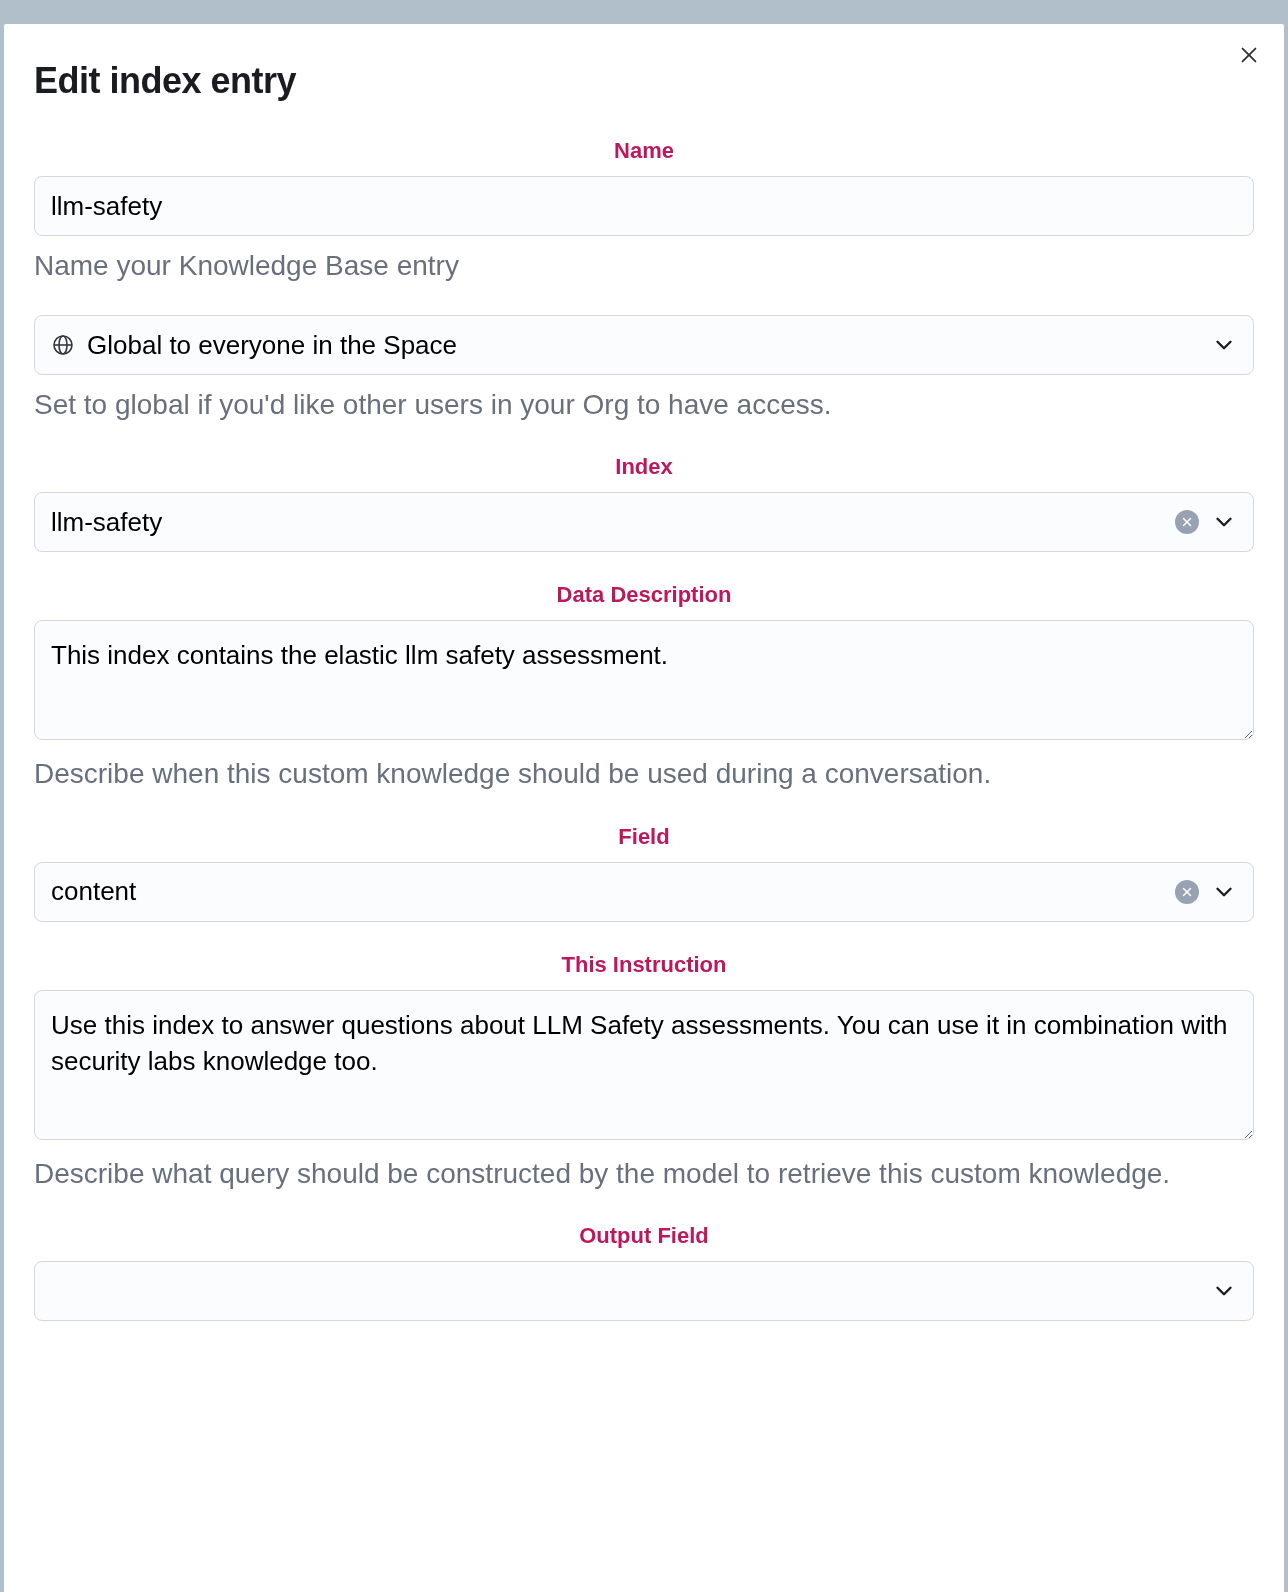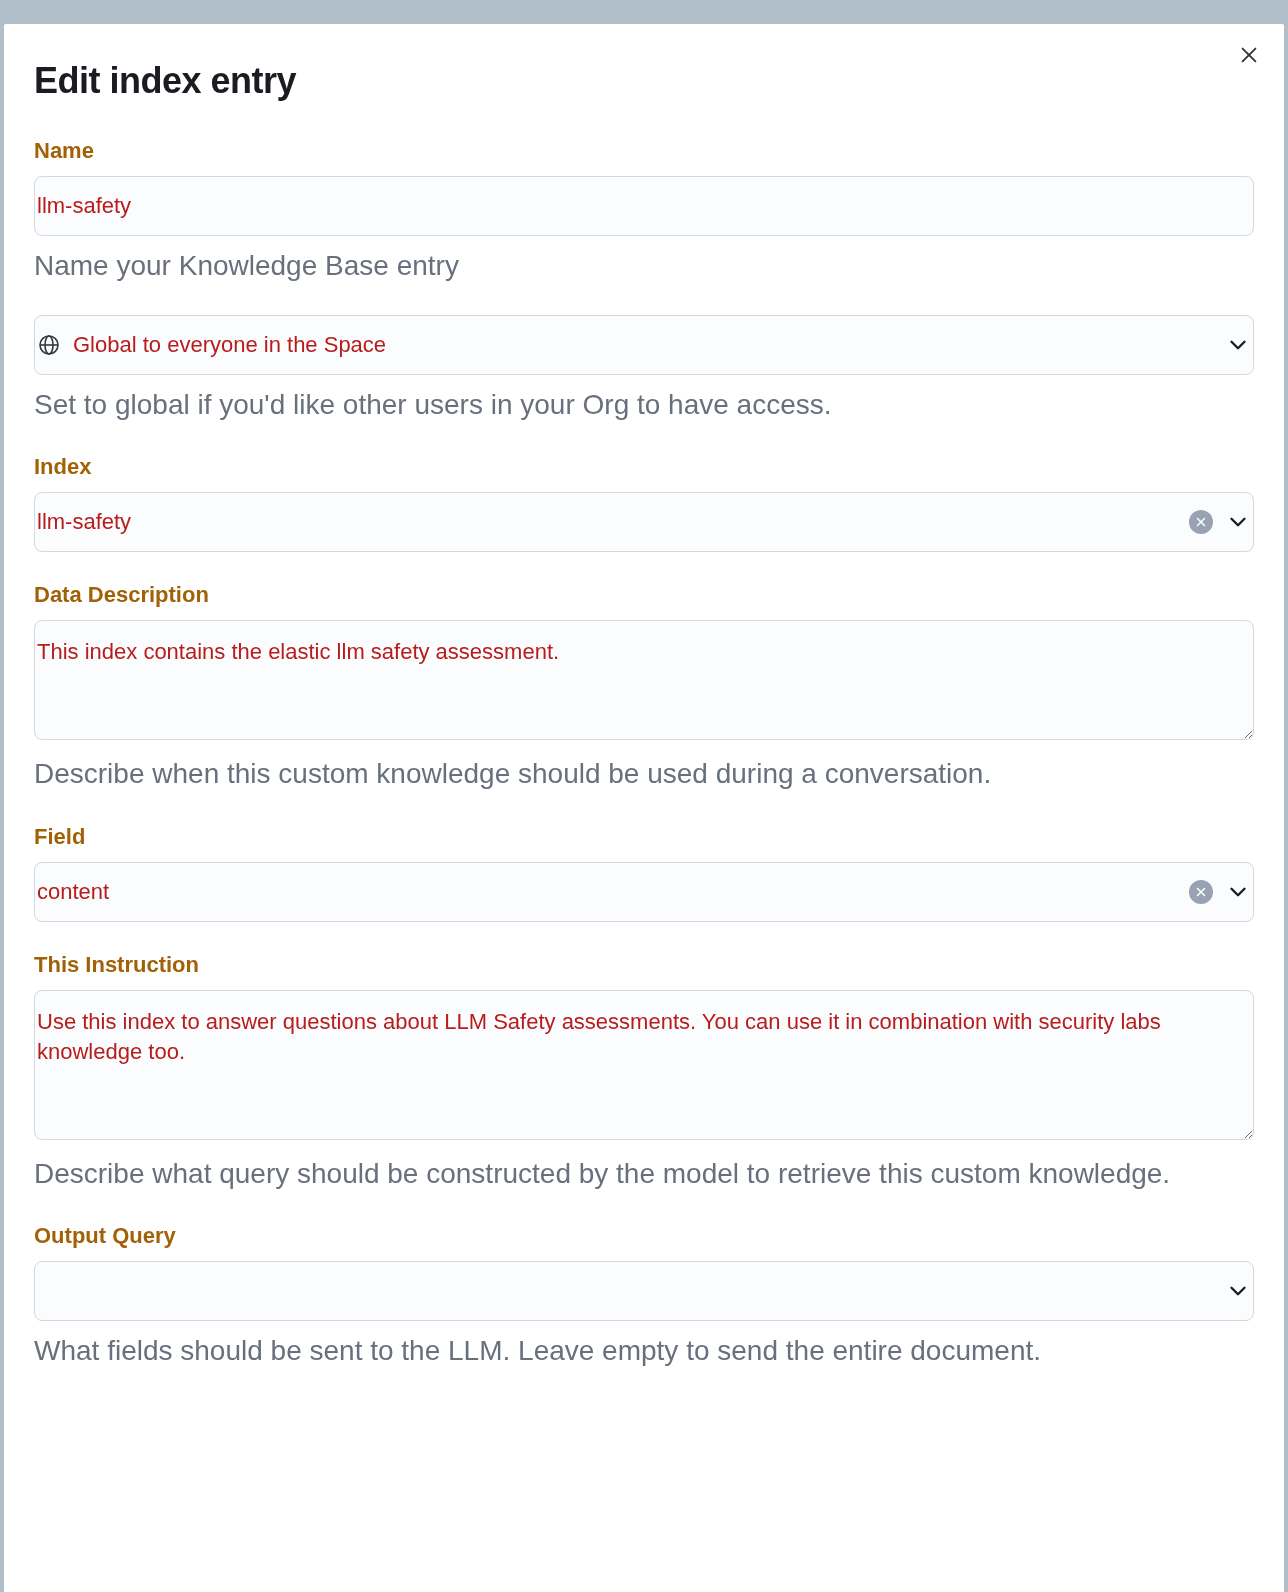--- a/index.html
+++ b/index.html
@@ -36,38 +36,39 @@
     font-size: 36px;
     font-weight: 700;
     color: #1a1c21;
     margin-bottom: 36px;
     letter-spacing: -0.5px;
   }
   .field-group { margin-bottom: 30px; }
   .field-label {
     font-size: 22px;
     font-weight: 700;
-    color: #a16207;
+    color: #be185d;
     margin-bottom: 12px;
     display: block;
+    text-align: center;
   }
   .help-text {
     font-size: 28px;
     color: #69707d;
     margin-top: 10px;
     line-height: 1.4;
   }
   .text-input, .select-box, .textarea-box, .combo-box {
     width: 100%;
     background: #fbfcfd;
     border: 1px solid #d3d8e0;
     border-radius: 8px;
-    font-size: 22px;
-    color: #b91c1c;
-    padding: 16px 2px;
+    font-size: 26px;
+    color: #000000;
+    padding: 16px 16px;
     font-family: inherit;
   }
   .text-input { height: 60px; }
   .select-box {
     height: 60px;
     display: flex;
     align-items: center;
     justify-content: space-between;
     cursor: pointer;
   }
@@ -178,25 +179,24 @@
     </div>
   </div>
 
   <div class="field-group">
     <label class="field-label">This Instruction</label>
     <textarea class="textarea-box textarea-tall" style="">Use this index to answer questions about LLM Safety assessments. You can use it in combination with security labs knowledge too.</textarea>
     <div class="help-text">Describe what query should be constructed by the model to retrieve this custom knowledge.</div>
   </div>
 
   <div class="field-group">
-    <label class="field-label">Output Query</label>
+    <label class="field-label">Output Field</label>
     <div class="combo-box">
       <span></span>
       <div class="combo-right">
         <svg class="chevron" viewBox="0 0 24 24" fill="none" stroke="currentColor" stroke-width="2.2" stroke-linecap="round" stroke-linejoin="round">
           <polyline points="6 9 12 15 18 9"></polyline>
         </svg>
       </div>
     </div>
-    <div class="help-text">What fields should be sent to the LLM. Leave empty to send the entire document.</div>
   </div>
 
 </div>
 
 </body></html>

